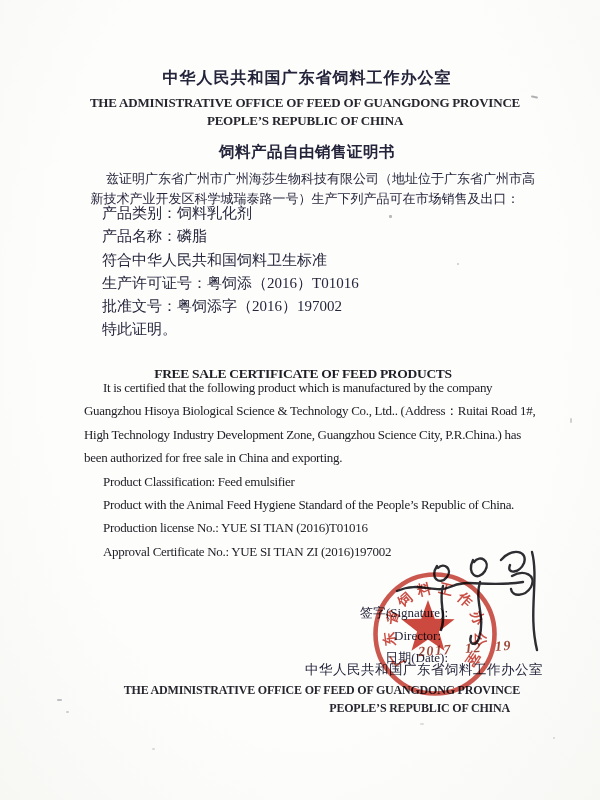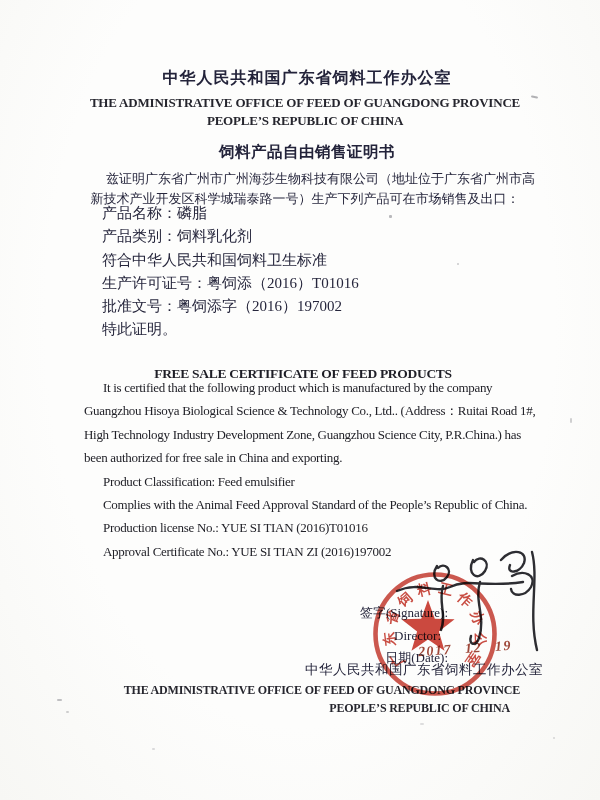--- a/index.html
+++ b/index.html
@@ -48,37 +48,37 @@
   </div>
 
   <div class="abs cert-title-cn">饲料产品自由销售证明书</div>
 
   <div class="abs cn-intro">
     <div class="l0">兹证明广东省广州市广州海莎生物科技有限公司（地址位于广东省广州市高</div>
     <div>新技术产业开发区科学城瑞泰路一号）生产下列产品可在市场销售及出口：</div>
   </div>
 
   <div class="abs cn-fields">
+    <div>产品类别：饲料乳化剂</div>
     <div>产品名称：磷脂</div>
-    <div>产品类别：饲料乳化剂</div>
     <div>符合中华人民共和国饲料卫生标准</div>
     <div>生产许可证号：粤饲添（2016）T01016</div>
     <div>批准文号：粤饲添字（2016）197002</div>
     <div>特此证明。</div>
   </div>
 
   <div class="abs cert-title-en">FREE SALE CERTIFICATE OF FEED PRODUCTS</div>
 
   <div class="abs en-body">
     <div class="ind">It is certified that the following product which is manufactured by the company</div>
     <div>Guangzhou Hisoya Biological Science &amp; Technology Co., Ltd.. (Address：Ruitai Road 1#,</div>
     <div>High Technology Industry Development Zone, Guangzhou Science City, P.R.China.) has</div>
     <div>been authorized for free sale in China and exporting.</div>
     <div class="ind">Product Classification: Feed emulsifier</div>
-    <div class="ind">Complies with the Animal Feed Approval Standard of the People’s Republic of China.</div>
+    <div class="ind">Product with the Animal Feed Hygiene Standard of the People’s Republic of China.</div>
     <div class="ind">Production license No.: YUE SI TIAN (2016)T01016</div>
     <div class="ind">Approval Certificate No.: YUE SI TIAN ZI (2016)197002</div>
   </div>
 
   <div class="abs sig-block">
     <div>签字(Signature):</div>
     <div class="dl">Director:</div>
     <div>日期(Date):</div>
   </div>
 

